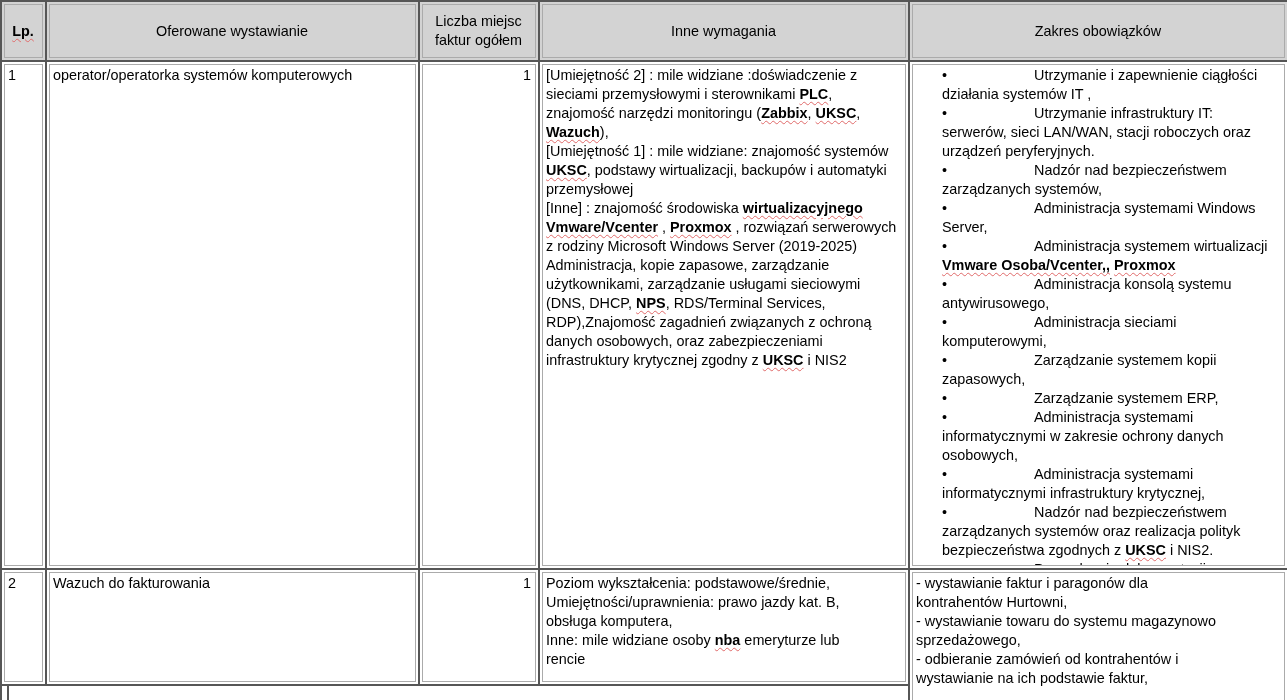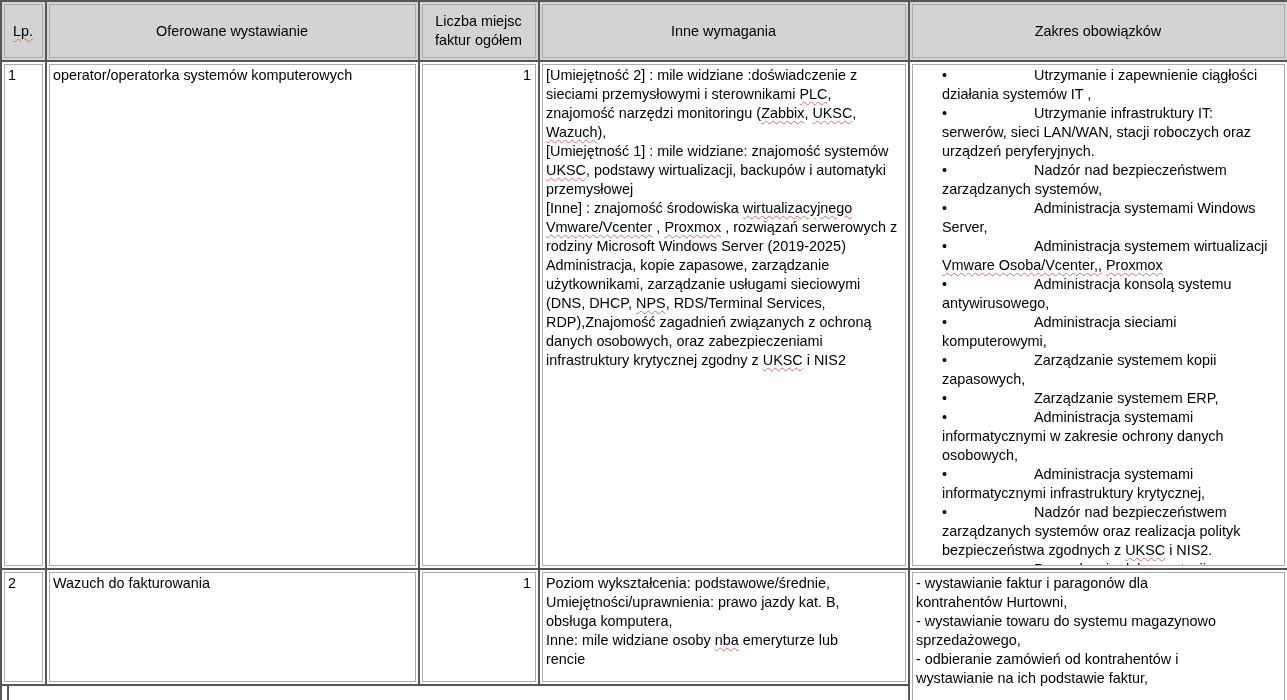--- a/index.html
+++ b/index.html
@@ -24,20 +24,21 @@
     padding:1px 4px 1px 3px; overflow:hidden;
   }
   .hd{display:flex; align-items:center; justify-content:center; text-align:center;}
   .txt{white-space:pre-wrap; overflow-wrap:break-word;}
   .num{text-align:right;}
   .duties{tab-size:92px;padding-left:29px; -moz-tab-size:92px;}
   .sq{
     text-decoration-line:underline; text-decoration-style:wavy;
     text-decoration-color:var(--squiggle); text-decoration-thickness:1px;
     text-underline-offset:2px;
+    font-weight:bold;
   }
   .stub-line{position:absolute; left:5px; top:0; bottom:0; width:2px; background:var(--grid);}
 </style>
 </head>
 <body>
 
 <div class="page">
   <table class="doc">
     <colgroup>
       <col style="width:45px">

